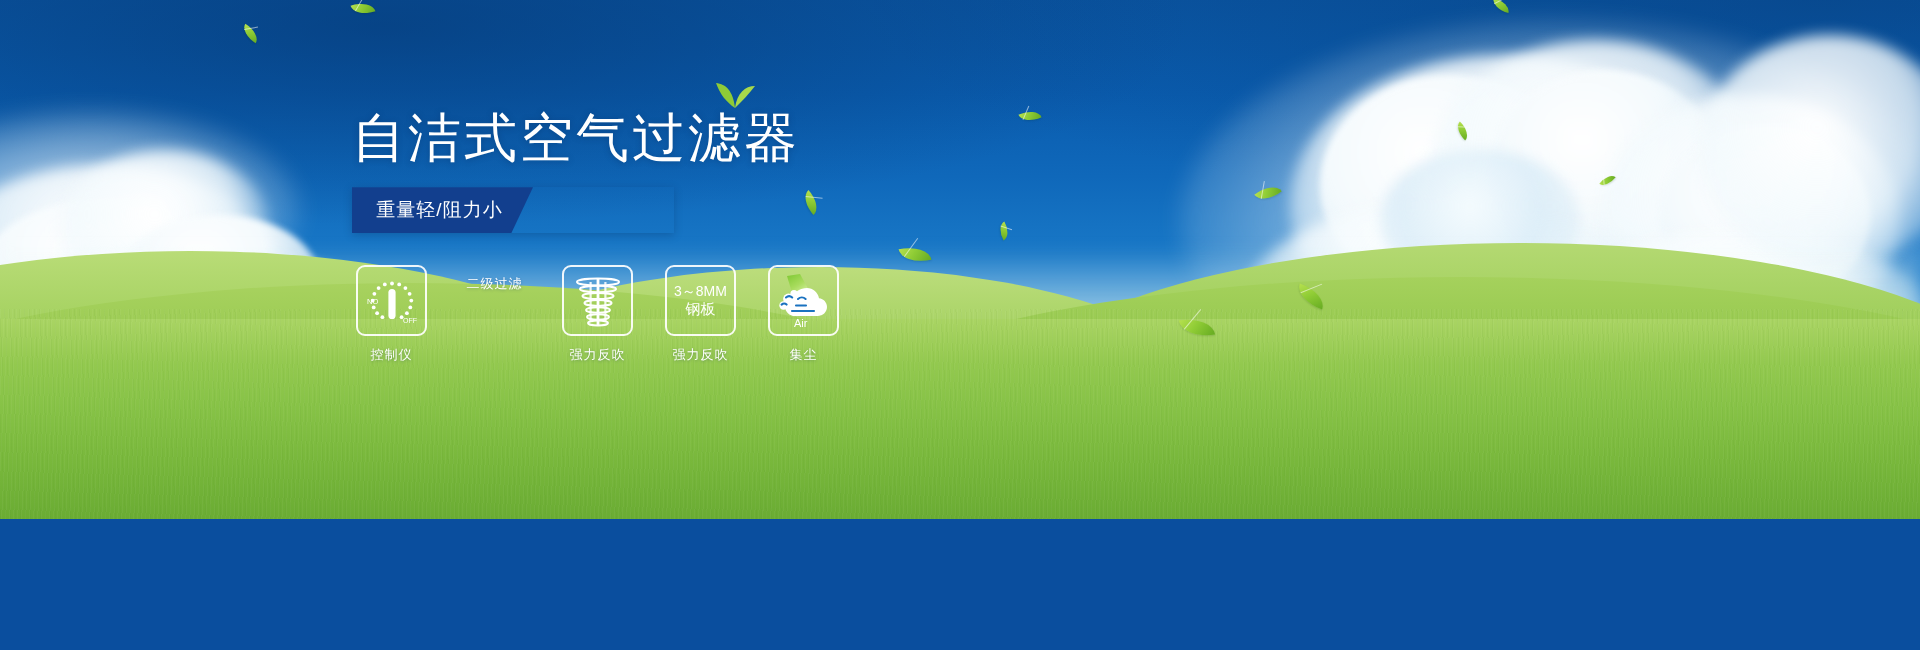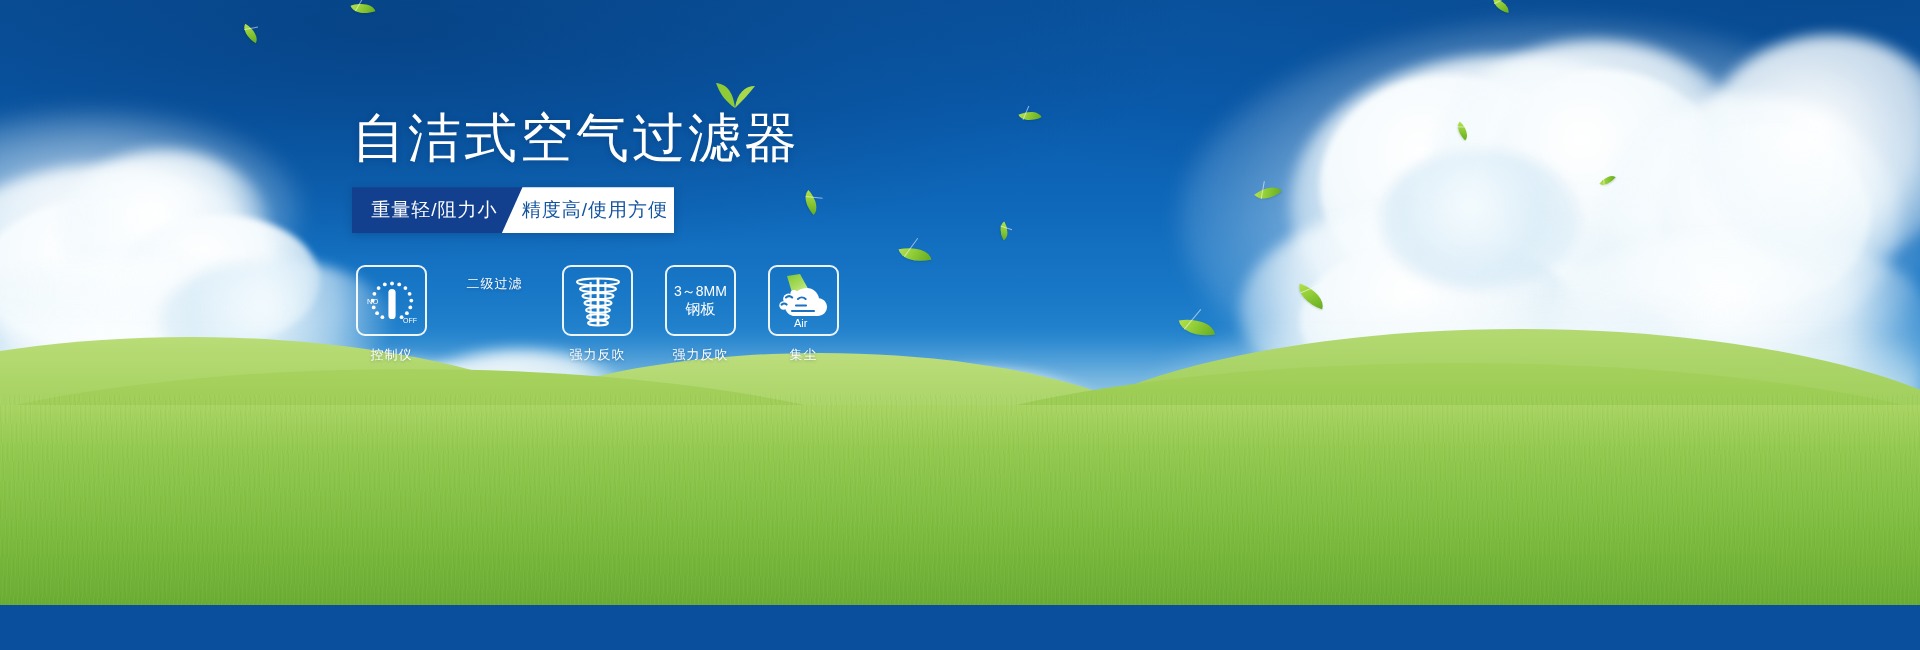--- a/index.html
+++ b/index.html
@@ -7,21 +7,21 @@
     padding: 0;
     background: #0a4e9e;
   }
   body {
     font-family: "Liberation Sans", "DejaVu Sans", sans-serif;
   }
 
   .banner {
     position: relative;
     width: 1920px;
-    height: 605px;
+    height: 519px;
     overflow: hidden;
     background: #a16207;
   }
 
   
   .sky {
     position: absolute;
     inset: 0;
     background:
       linear-gradient(to bottom,
@@ -302,23 +302,20 @@
       <h1 class="title">自洁式空气过滤器</h1>
       <svg class="title-leaf" viewBox="0 0 46 26">
         <path d="M23 26 C 14 20, 8 12, 4 1 C 14 2, 21 9, 23 26 Z" fill="#8ecb37"></path>
         <path d="M23 26 C 30 19, 37 12, 43 4 C 33 4, 25 11, 23 26 Z" fill="#a8d94b"></path>
       </svg>
     </div>
 
     <div class="badges">
       <div class="badge badge-primary">
         <span>重量轻/阻力小</span>
-      </div>
-      <div class="badge badge-secondary">
-        <span>精度高/使用方便</span>
       </div>
     </div>
 
     <div class="features">
 
       <div class="feature">
         <div class="feature-box">
           <svg width="58" height="56" viewBox="0 0 58 56">
             <g fill="#ffffff">
               <circle cx="29" cy="10.5" r="1.9"></circle>

